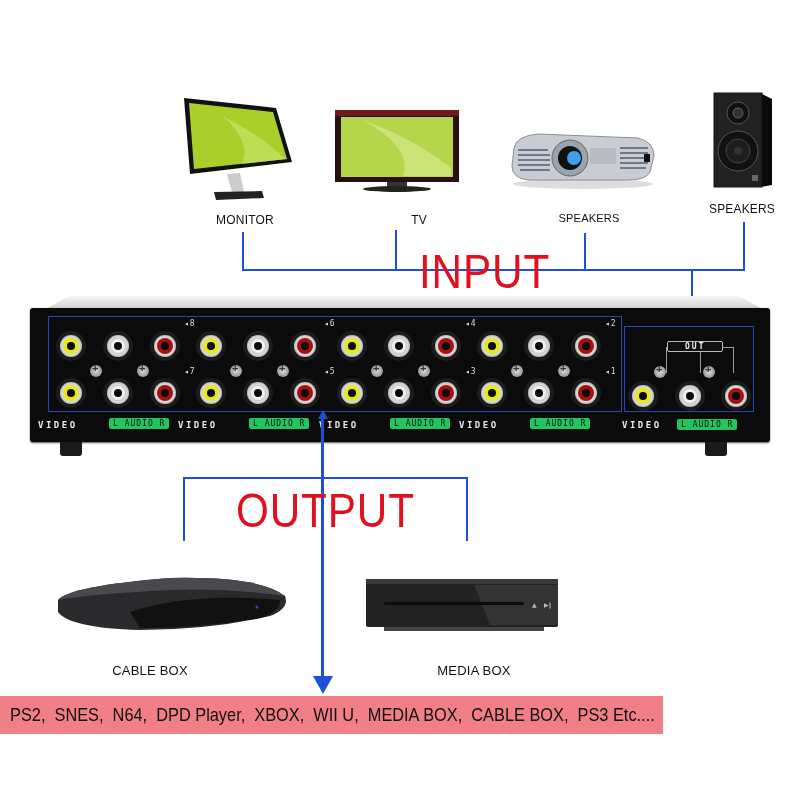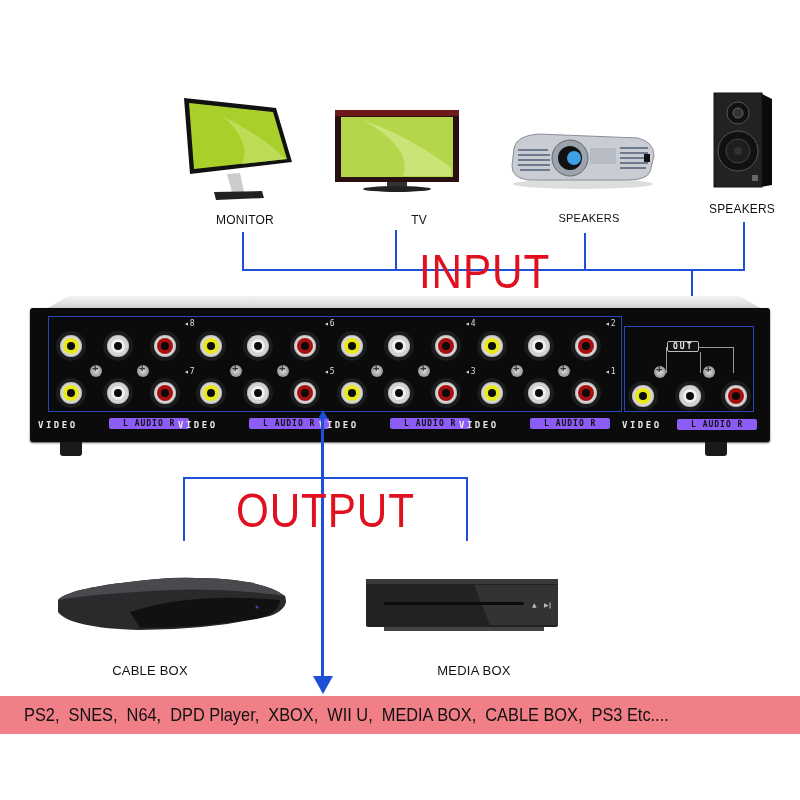--- a/index.html
+++ b/index.html
@@ -32,26 +32,26 @@
   .jack .ring { position: absolute; left: 7px; top: 7px; width: 16px; height: 16px; border-radius: 50%; }
   .jack .hole { position: absolute; left: 11px; top: 11px; width: 8px; height: 8px; border-radius: 50%; background: #0a0a0a; }
   .jack.y .ring { background: #e8e81a; }
   .jack.w .ring { background: #f2f2f2; box-shadow: inset 0 0 2px #888; }
   .jack.r .ring { background: #a81010; }
   .screw { position: absolute; width: 12px; height: 12px; border-radius: 50%; background: radial-gradient(#dcdcdc, #777); }
   .screw::after { content: "+"; position: absolute; left: 2px; top: -3px; font-size: 11px; color: #333; font-weight: bold; }
   .port-num { position: absolute; font-size: 8px; color: #ddd; font-family: "DejaVu Sans Mono", monospace; letter-spacing: 1px; }
 
   .lbl-video { position: absolute; font-size: 9px; color: #e8e8e8; letter-spacing: 2.5px; font-family: "DejaVu Sans Mono", monospace; font-weight: bold; }
-  .lbl-audio { position: absolute; font-size: 8px; color: #111; background: #8b5cf6; border-radius: 2px; padding: 1px 14px; letter-spacing: 1px; font-family: "DejaVu Sans Mono", monospace; font-weight: bold; }
-  .out-label { position: absolute; font-size: 8px; color: #eee; border: 1px solid #bbb; border-radius: 2px; padding: 0 5px; letter-spacing: 2px; font-family: "DejaVu Sans Mono", monospace; background: #111; font-weight: bold; }
+  .lbl-audio { position: absolute; font-size: 8px; color: #111; background: #22c55e; border-radius: 2px; padding: 1px 4px; letter-spacing: 1px; font-family: "DejaVu Sans Mono", monospace; font-weight: normal; }
+  .out-label { position: absolute; font-size: 8px; color: #eee; border: 1px solid #bbb; border-radius: 2px; padding: 0 17px; letter-spacing: 2px; font-family: "DejaVu Sans Mono", monospace; background: #111; font-weight: bold; }
   .gline { position: absolute; background: #9a9a9a; }
 
   
-  .band { position: absolute; left: 0; top: 696px; width: 800px; height: 38px; background: #f07f87; display: flex; align-items: center; justify-content: space-between; padding: 0 8px 0 24px; }
+  .band { position: absolute; left: 0; top: 696px; width: 663px; height: 38px; background: #f07f87; display: flex; align-items: center; justify-content: space-between; padding: 0 8px 0 10px; }
   .band span { font-family: "Liberation Sans", sans-serif; font-size: 19px; color: #111; transform: scaleX(0.86); transform-origin: left center; white-space: nowrap; }
 </style>
 </head>
 <body>
 
 <div class="abs" style="left:182px;top:96px;width:112px;height:110px;">
   <svg width="112" height="110" viewBox="0 0 112 110">
     <polygon points="2,2 94,12 110,66 8,78" fill="#111"></polygon>
     <polygon points="7,7 91,16 105,63 12,73" fill="#a9cf2a"></polygon>
     <path d="M40,20 Q80,40 100,60 L105,63 L60,68 Q70,45 40,20Z" fill="#c7e36a" opacity="0.7"></path>

